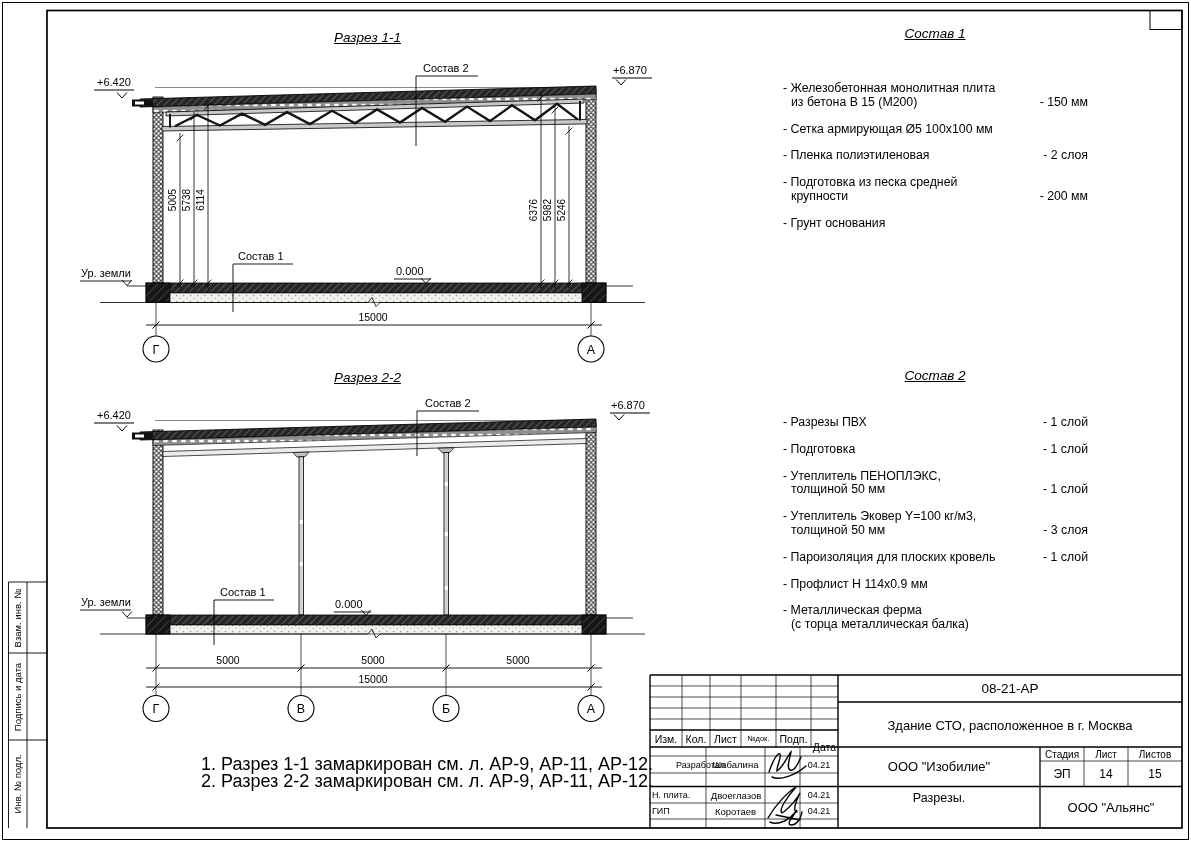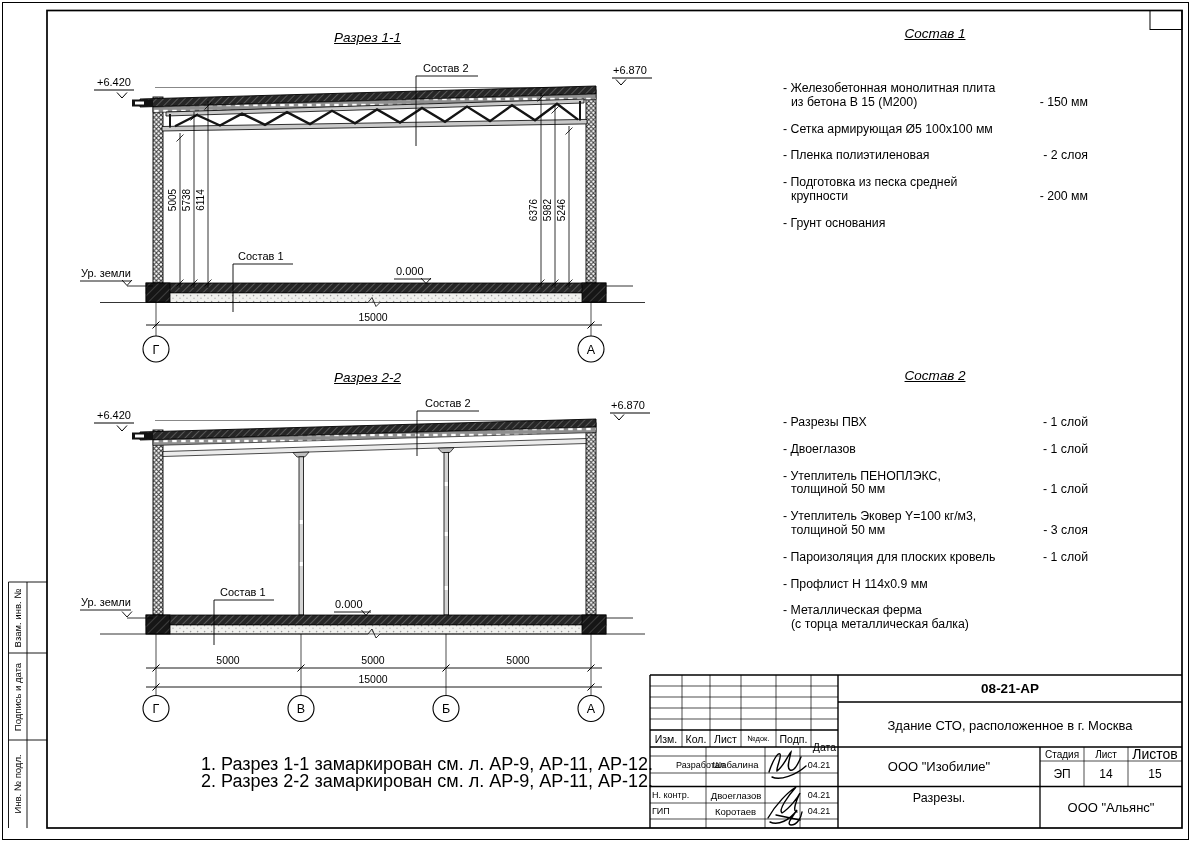--- a/index.html
+++ b/index.html
@@ -342,21 +342,21 @@
 <div class="htm sost" style="left:783px;top:416px;">
   <div class="sost-item">
     <div class="nm">
           <div>- Разрезы ПВХ</div>
           <div class="ln2"></div>
         </div>
     <div class="val">- 1 слой</div>
   </div>
   <div class="sost-item">
     <div class="nm">
-          <div>- Двоеглазов</div>
+          <div>- Подготовка</div>
           <div class="ln2"></div>
         </div>
     <div class="val">- 1 слой</div>
   </div>
   <div class="sost-item">
     <div class="nm">
           <div>- Утеплитель ПЕНОПЛЭКС,</div>
           <div class="ln2">толщиной 50 мм</div>
         </div>
     <div class="val">- 1 слой</div>
@@ -389,43 +389,43 @@
         </div>
     <div class="val"></div>
   </div>
 </div>
 
 <div class="htm notes" style="left:201px;top:756px;">
   <div>1. Разрез 1-1 замаркирован см. л. АР-9, АР-11, АР-12.</div>
   <div>2. Разрез 2-2 замаркирован см. л. АР-9, АР-11, АР-12.</div>
 </div>
 
-<div class="htm cell" style="left:838px;top:675px;width:344px;height:27px;font-size:13.5px;font-weight:bold;">08-21-АР</div>
+<div class="htm cell" style="left:838px;top:675px;width:344px;height:27px;font-size:13.5px;">08-21-АР</div>
 <div class="htm cell" style="left:838px;top:702px;width:344px;height:46px;font-size:13px;text-align:center;">Здание СТО, расположенное в г. Москва</div>
 <div class="htm cell" style="left:838px;top:747px;width:202px;height:39px;font-size:13px;">ООО "Изобилие"</div>
 <div class="htm" style="left:838px;top:791px;width:202px;text-align:center;font-size:12.5px;">Разрезы.</div>
 <div class="htm cell" style="left:1040px;top:786px;width:142px;height:42px;font-size:13px;">ООО "Альянс"</div>
 <div class="htm cell" style="left:1040px;top:747px;width:44px;height:14px;font-size:10px;">Стадия</div>
 <div class="htm cell" style="left:1084px;top:747px;width:44px;height:14px;font-size:10px;">Лист</div>
-<div class="htm cell" style="left:1128px;top:747px;width:54px;height:14px;font-size:14px;">Листов</div>
+<div class="htm cell" style="left:1128px;top:747px;width:54px;height:14px;font-size:10px;">Листов</div>
 <div class="htm cell" style="left:1040px;top:761px;width:44px;height:25px;font-size:12px;">ЭП</div>
 <div class="htm cell" style="left:1084px;top:761px;width:44px;height:25px;font-size:12px;">14</div>
 <div class="htm cell" style="left:1128px;top:761px;width:54px;height:25px;font-size:12px;">15</div>
 
 <div class="htm cell" style="left:650px;top:730px;width:32px;height:17px;font-size:10.5px;">Изм.</div>
 <div class="htm cell" style="left:682px;top:730px;width:28px;height:17px;font-size:10.5px;">Кол.</div>
 <div class="htm cell" style="left:710px;top:730px;width:31px;height:17px;font-size:10.5px;">Лист</div>
 <div class="htm cell" style="left:741px;top:730px;width:35px;height:17px;font-size:7.5px;">№док.</div>
 <div class="htm cell" style="left:776px;top:730px;width:35px;height:17px;font-size:10.5px;">Подп.</div>
 <div class="htm cell" style="left:811px;top:730px;width:27px;height:33px;font-size:10.5px;">Дата</div>
 
 <div class="htm cell-left" style="left:652px;top:756px;width:54px;height:17px;font-size:9px;padding-left:24px;">Разработал</div>
 <div class="htm cell" style="left:706px;top:756px;width:59px;height:17px;font-size:9.5px;">Шабалина</div>
 <div class="htm cell" style="left:800px;top:756px;width:38px;height:17px;font-size:9px;">04.21</div>
-<div class="htm cell-left" style="left:652px;top:787px;width:54px;height:16px;font-size:9px;">Н. контр.</div>
+<div class="htm cell-left" style="left:652px;top:787px;width:54px;height:16px;font-size:9px;">Н. плита.</div>
 <div class="htm cell" style="left:706px;top:787px;width:60px;height:16px;font-size:9.5px;">Двоеглазов</div>
 <div class="htm cell" style="left:800px;top:787px;width:38px;height:16px;font-size:9px;">04.21</div>
 <div class="htm cell-left" style="left:652px;top:803px;width:54px;height:16px;font-size:9px;">ГИП</div>
 <div class="htm cell" style="left:706px;top:803px;width:59px;height:16px;font-size:9.5px;">Коротаев</div>
 <div class="htm cell" style="left:800px;top:803px;width:38px;height:16px;font-size:9px;">04.21</div>
 
 <div class="htm rot" style="left:-32.5px;top:611.5px;">Взам. инв. №</div>
 <div class="htm rot" style="left:-32.5px;top:690.5px;">Подпись и дата</div>
 <div class="htm rot" style="left:-32.5px;top:778px;">Инв. № подл.</div>
 

